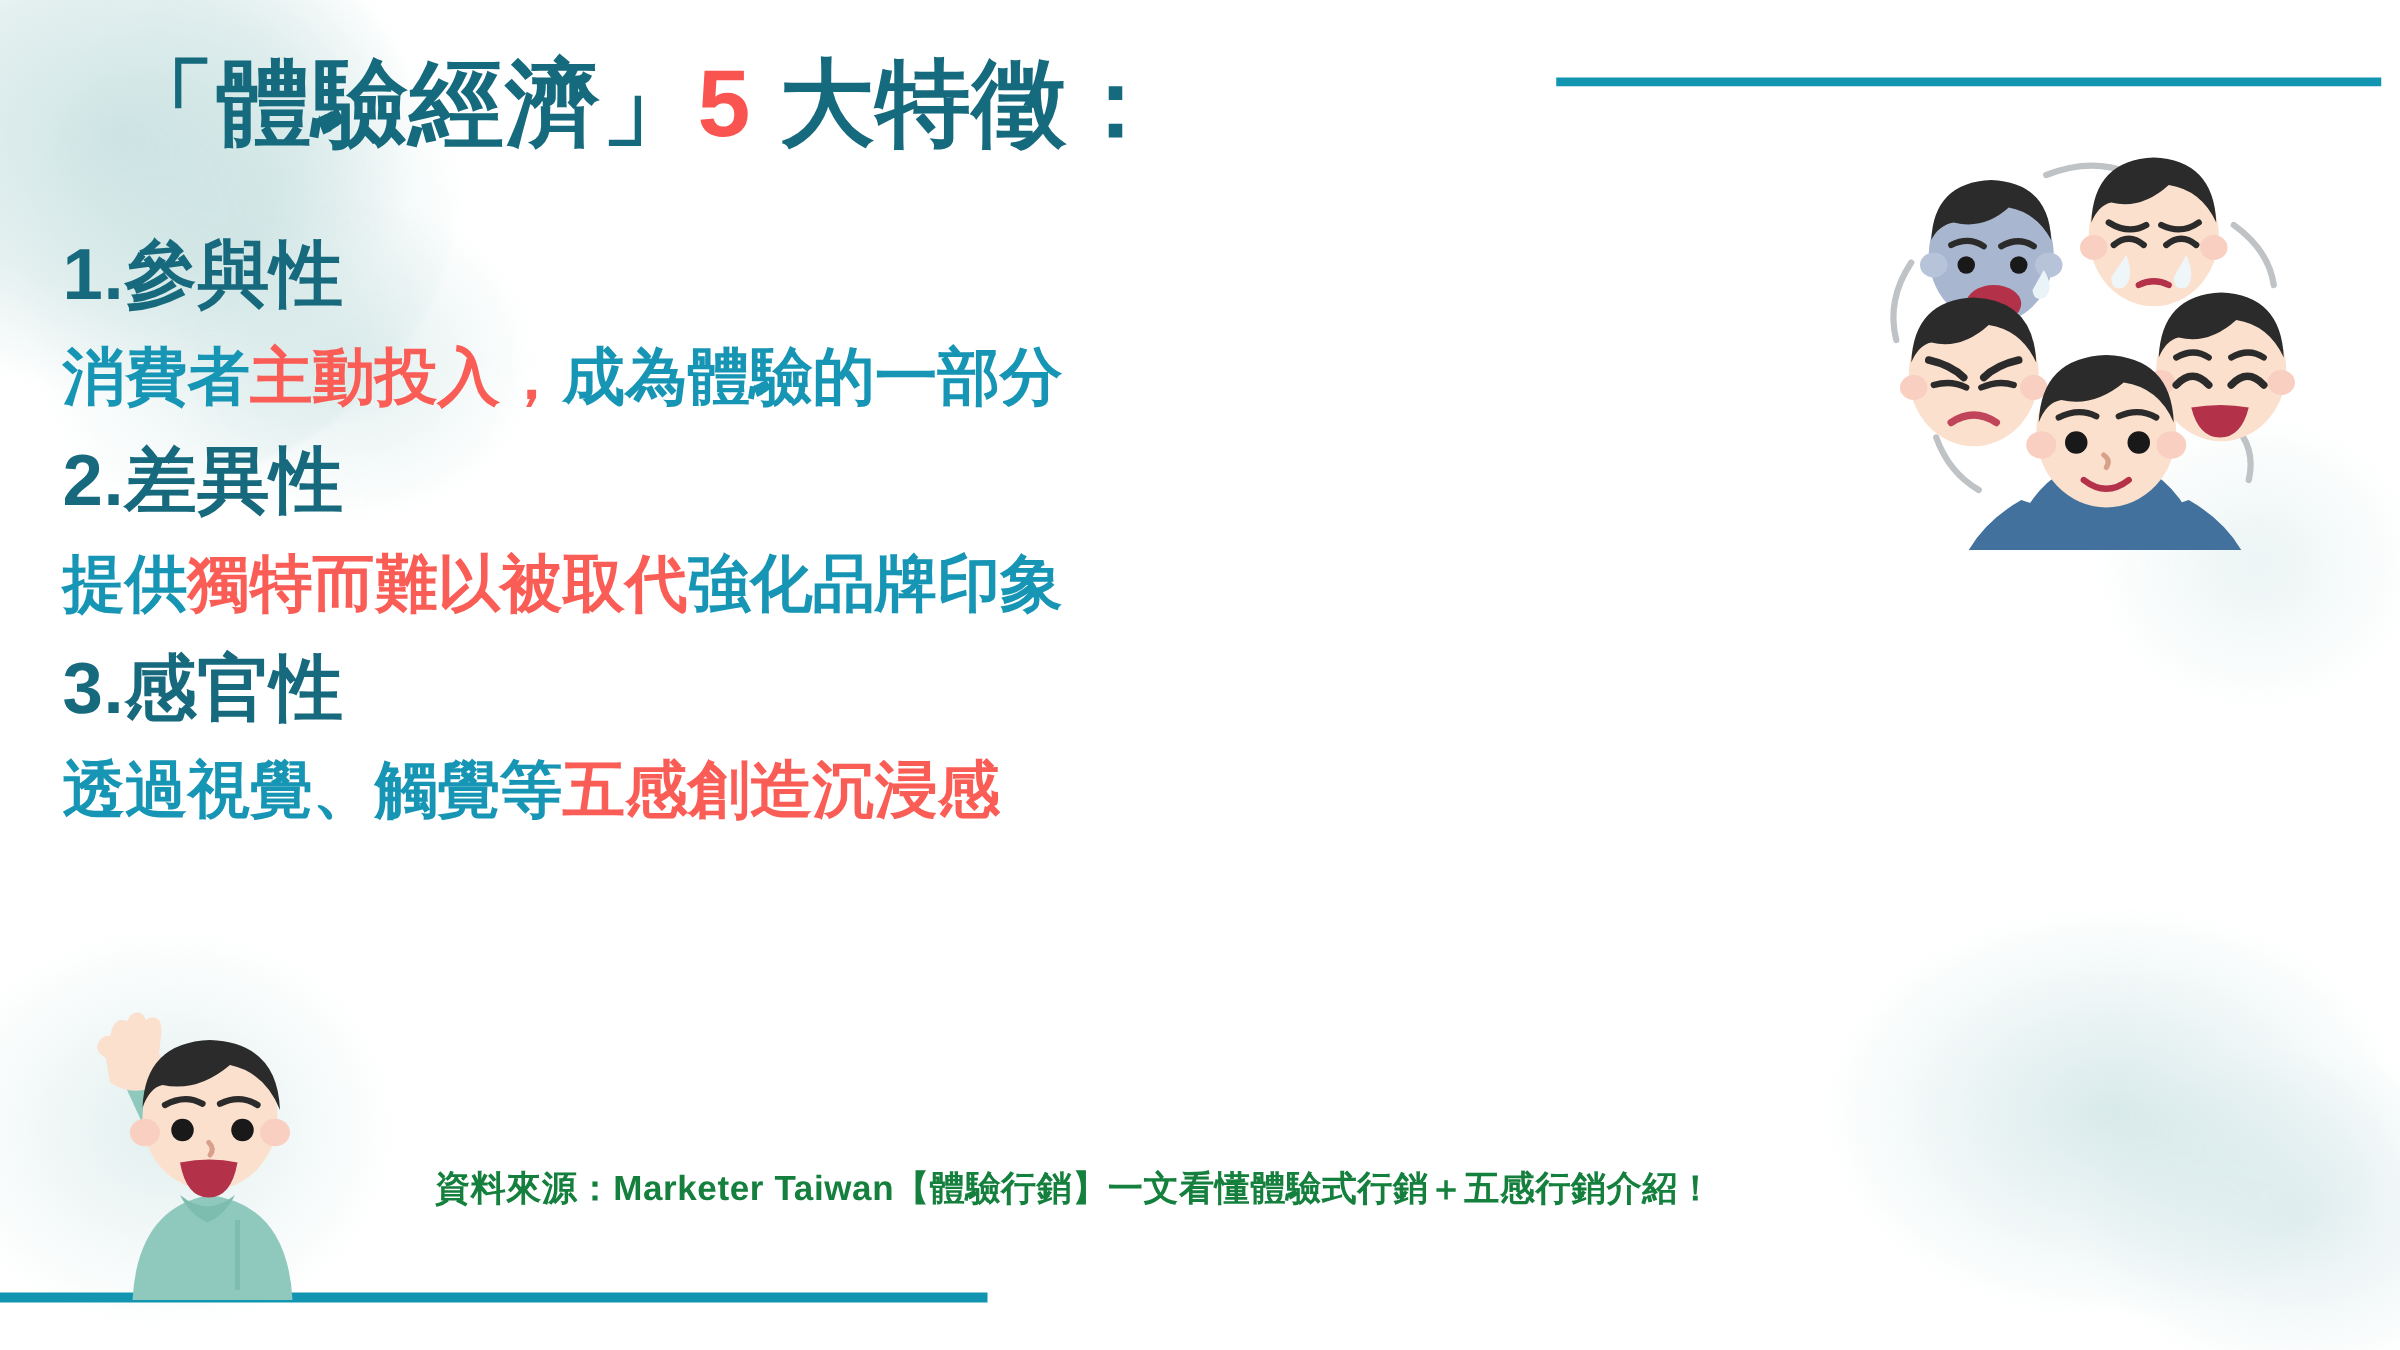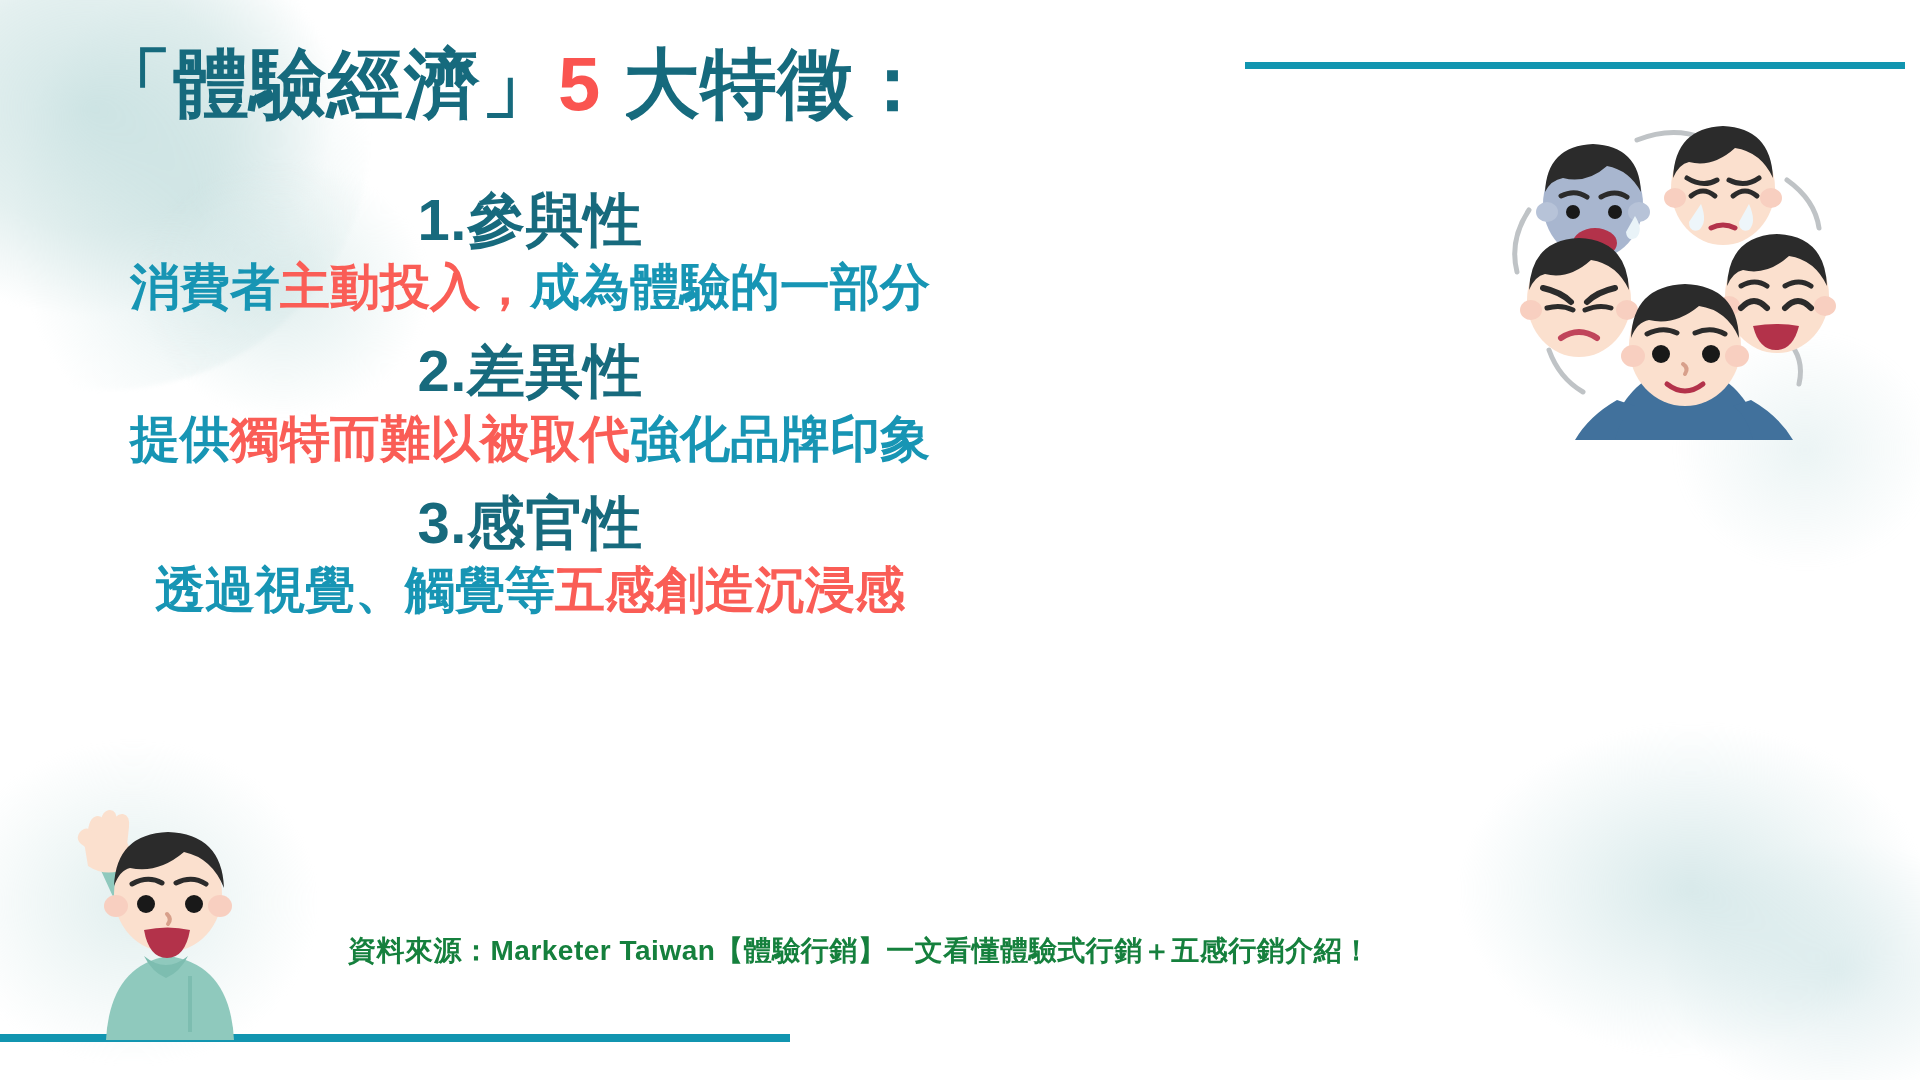--- a/index.html
+++ b/index.html
@@ -103,36 +103,36 @@
   }
   .headline .accent { color: #fa5450; }
 
   
   .col {
     position: absolute;
   }
   .col-left { left: 50px; top: 186px; width: 960px; }
   .col-right { left: 1035px; top: 410px; width: 880px; }
 
-  .item { margin-bottom: 6px; text-align: center; }
+  .item { margin-bottom: 6px; }
   .item-title {
     font-size: 58px;
     font-weight: bold;
     color: #176a7d;
     line-height: 1.18;
     letter-spacing: 0.5px;
     white-space: nowrap;
   }
   .item-desc {
     font-size: 50px;
     font-weight: bold;
     line-height: 1.26;
     letter-spacing: 0px;
     color: #1795b4;
-    margin-top: 2px;
+    margin-top: 16px;
   }
   .item-desc .hl { color: #fa5d56; }
   .col-right .item-desc { font-size: 50px; }
   .col-right .item { margin-bottom: 18px; }
   .col-left .item { margin-bottom: 18px; }
 
   
   .source {
     position: absolute;
     left: 348px;

